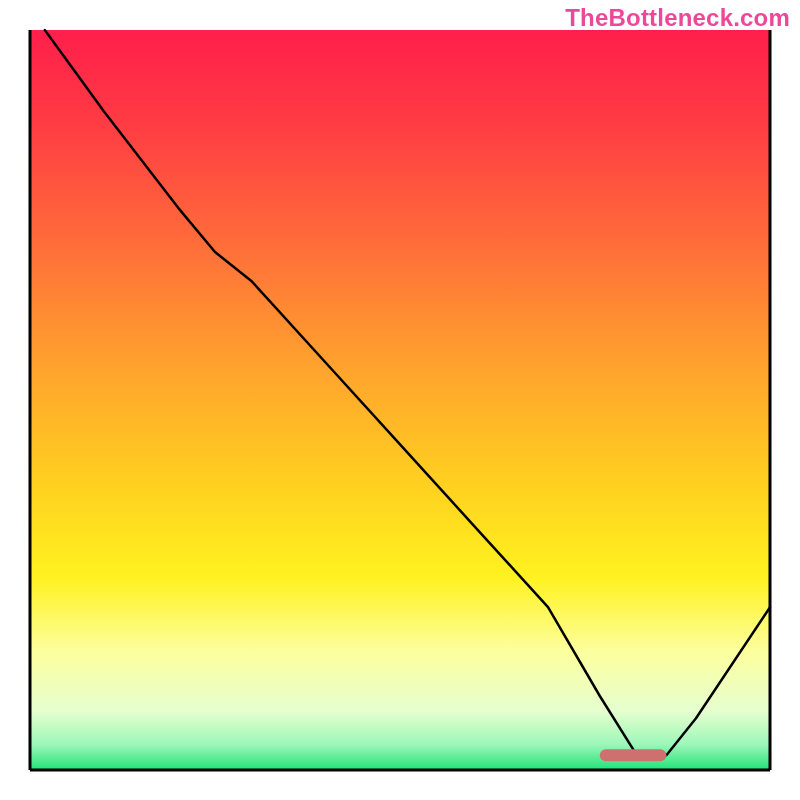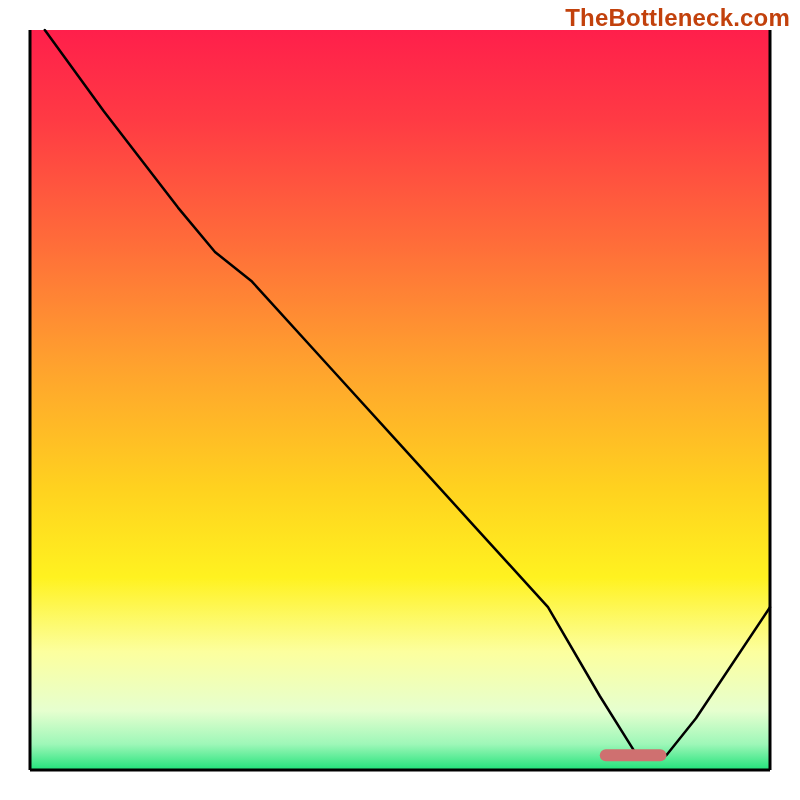--- a/index.html
+++ b/index.html
@@ -15,21 +15,21 @@
     position: relative;
     width: 800px;
     height: 800px;
   }
   .watermark {
     position: absolute;
     top: 4px;
     right: 10px;
     font-size: 24px;
     font-weight: 600;
-    color: #c2410c;
+    color: #ec4899;
     letter-spacing: 0.2px;
     user-select: none;
   }
   svg {
     display: block;
   }
 </style>
 </head>
 <body>
 

